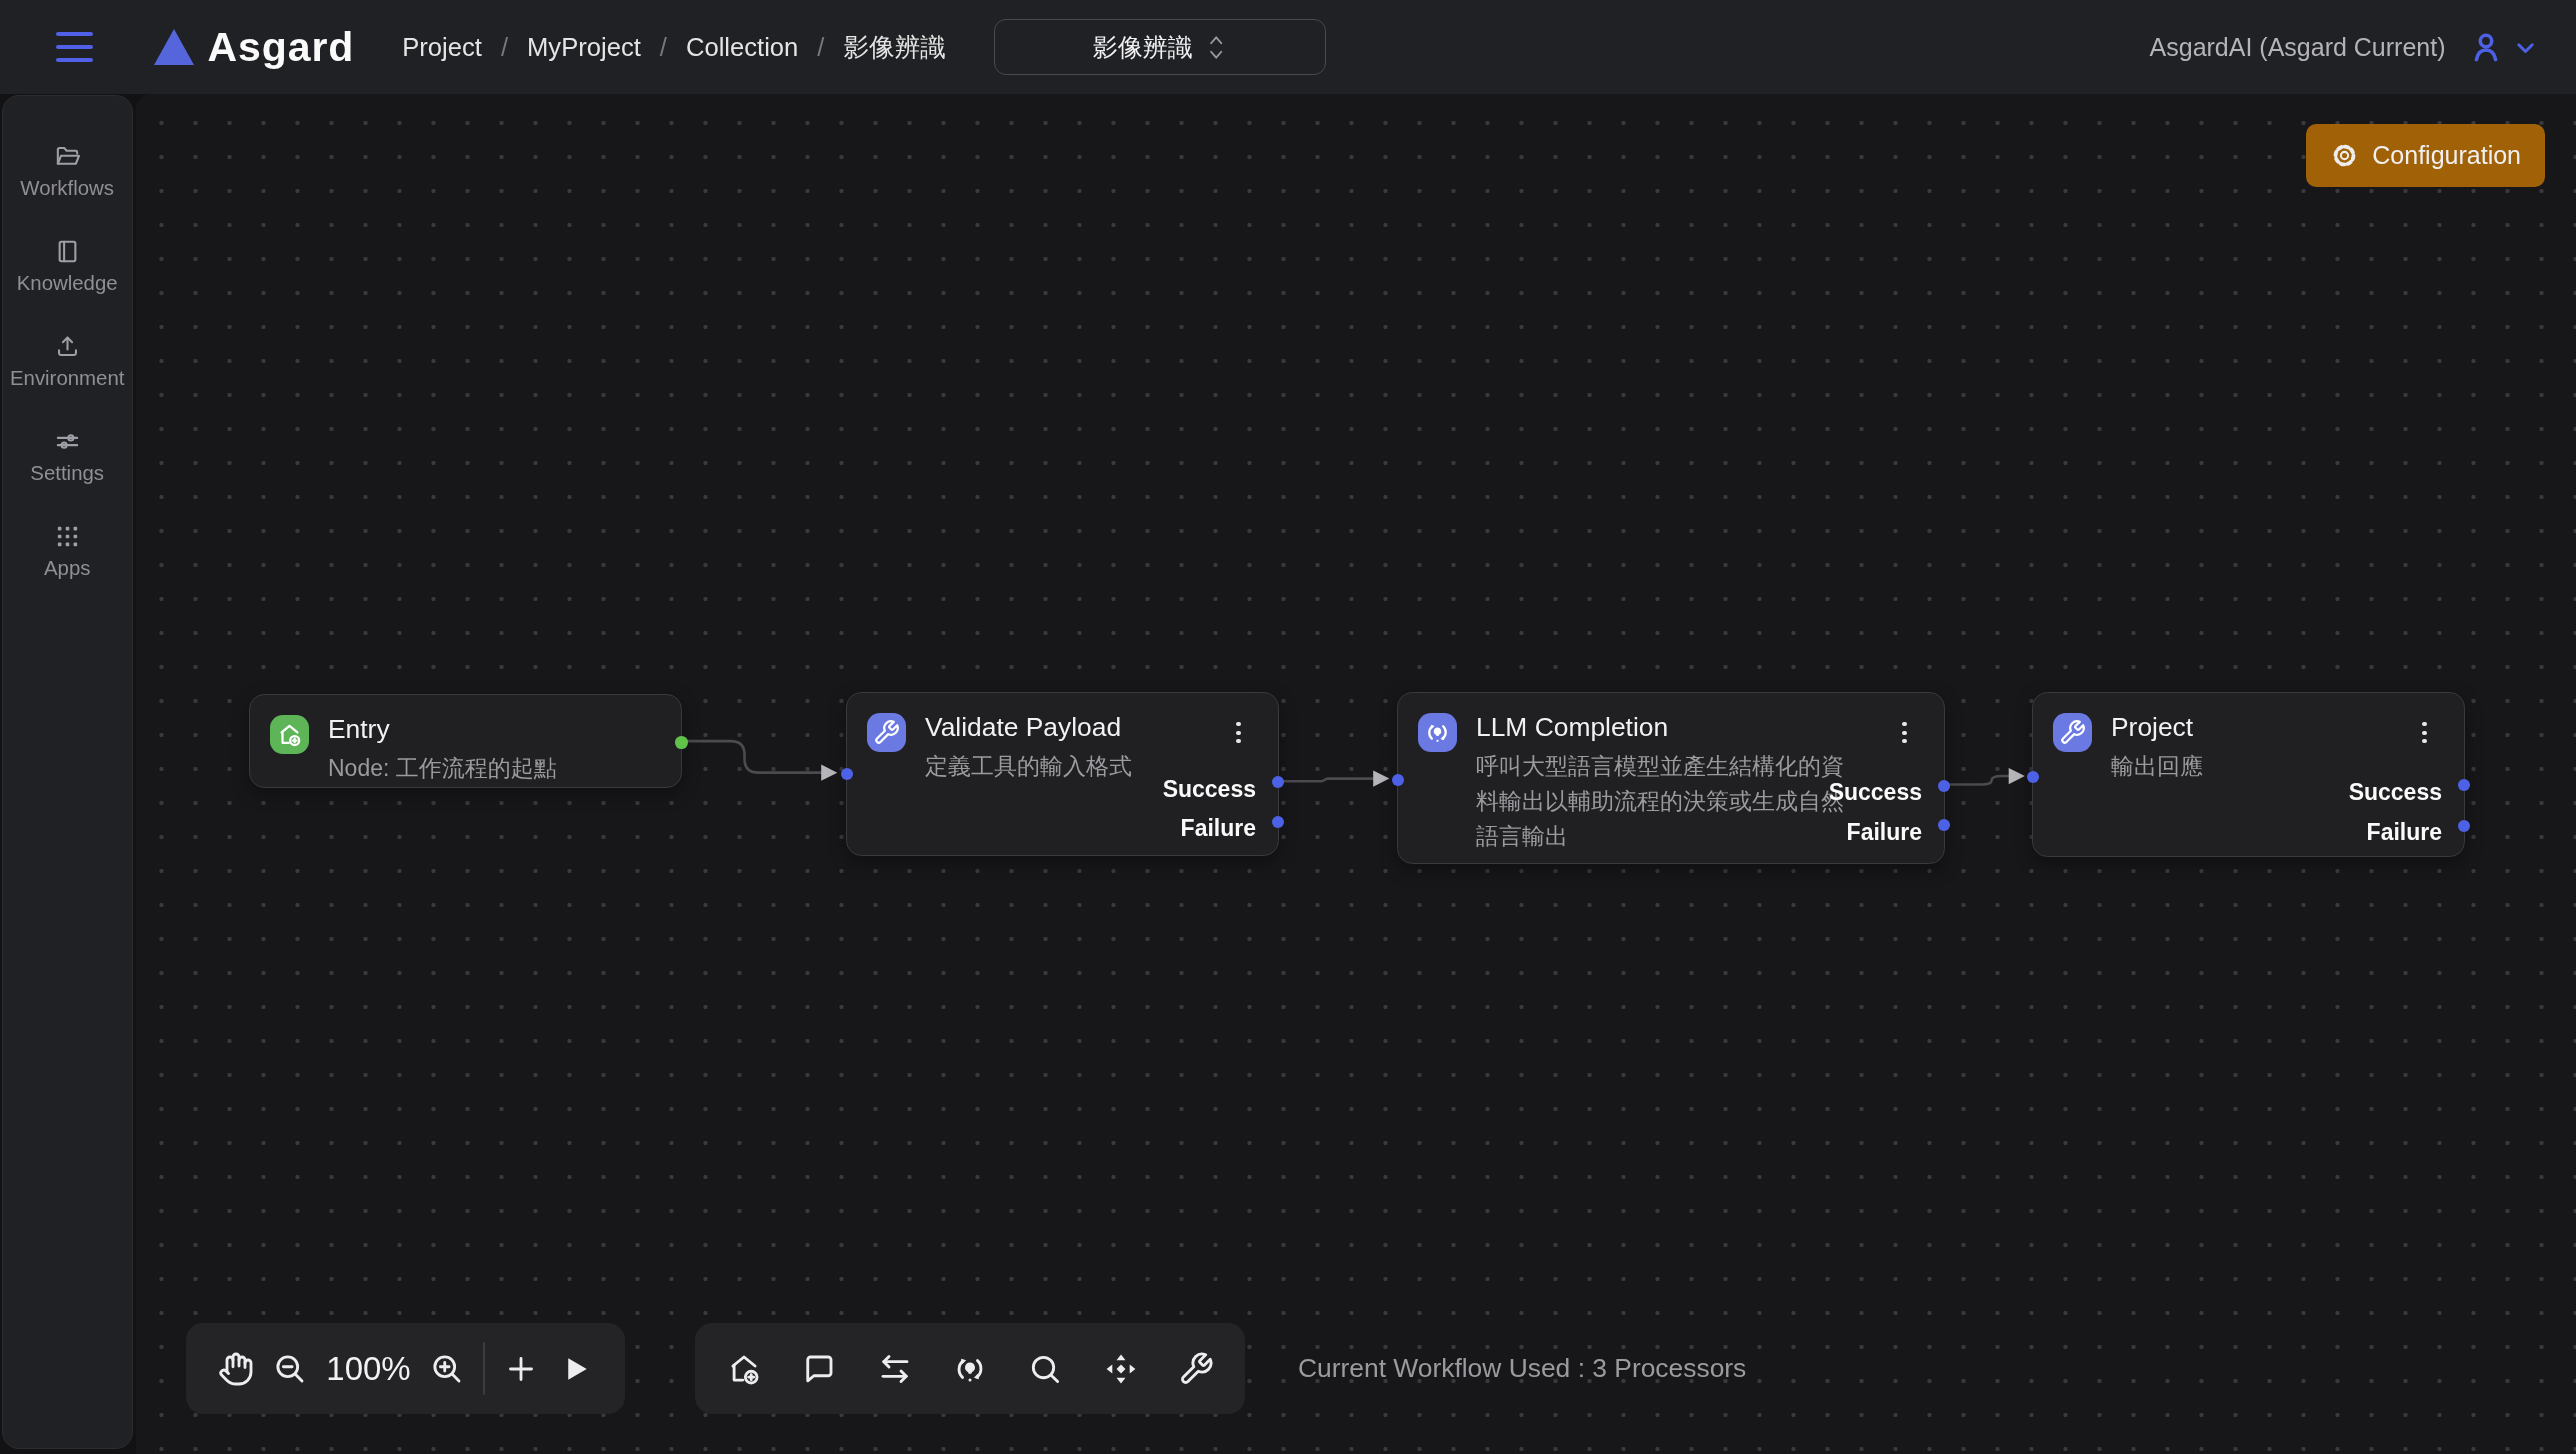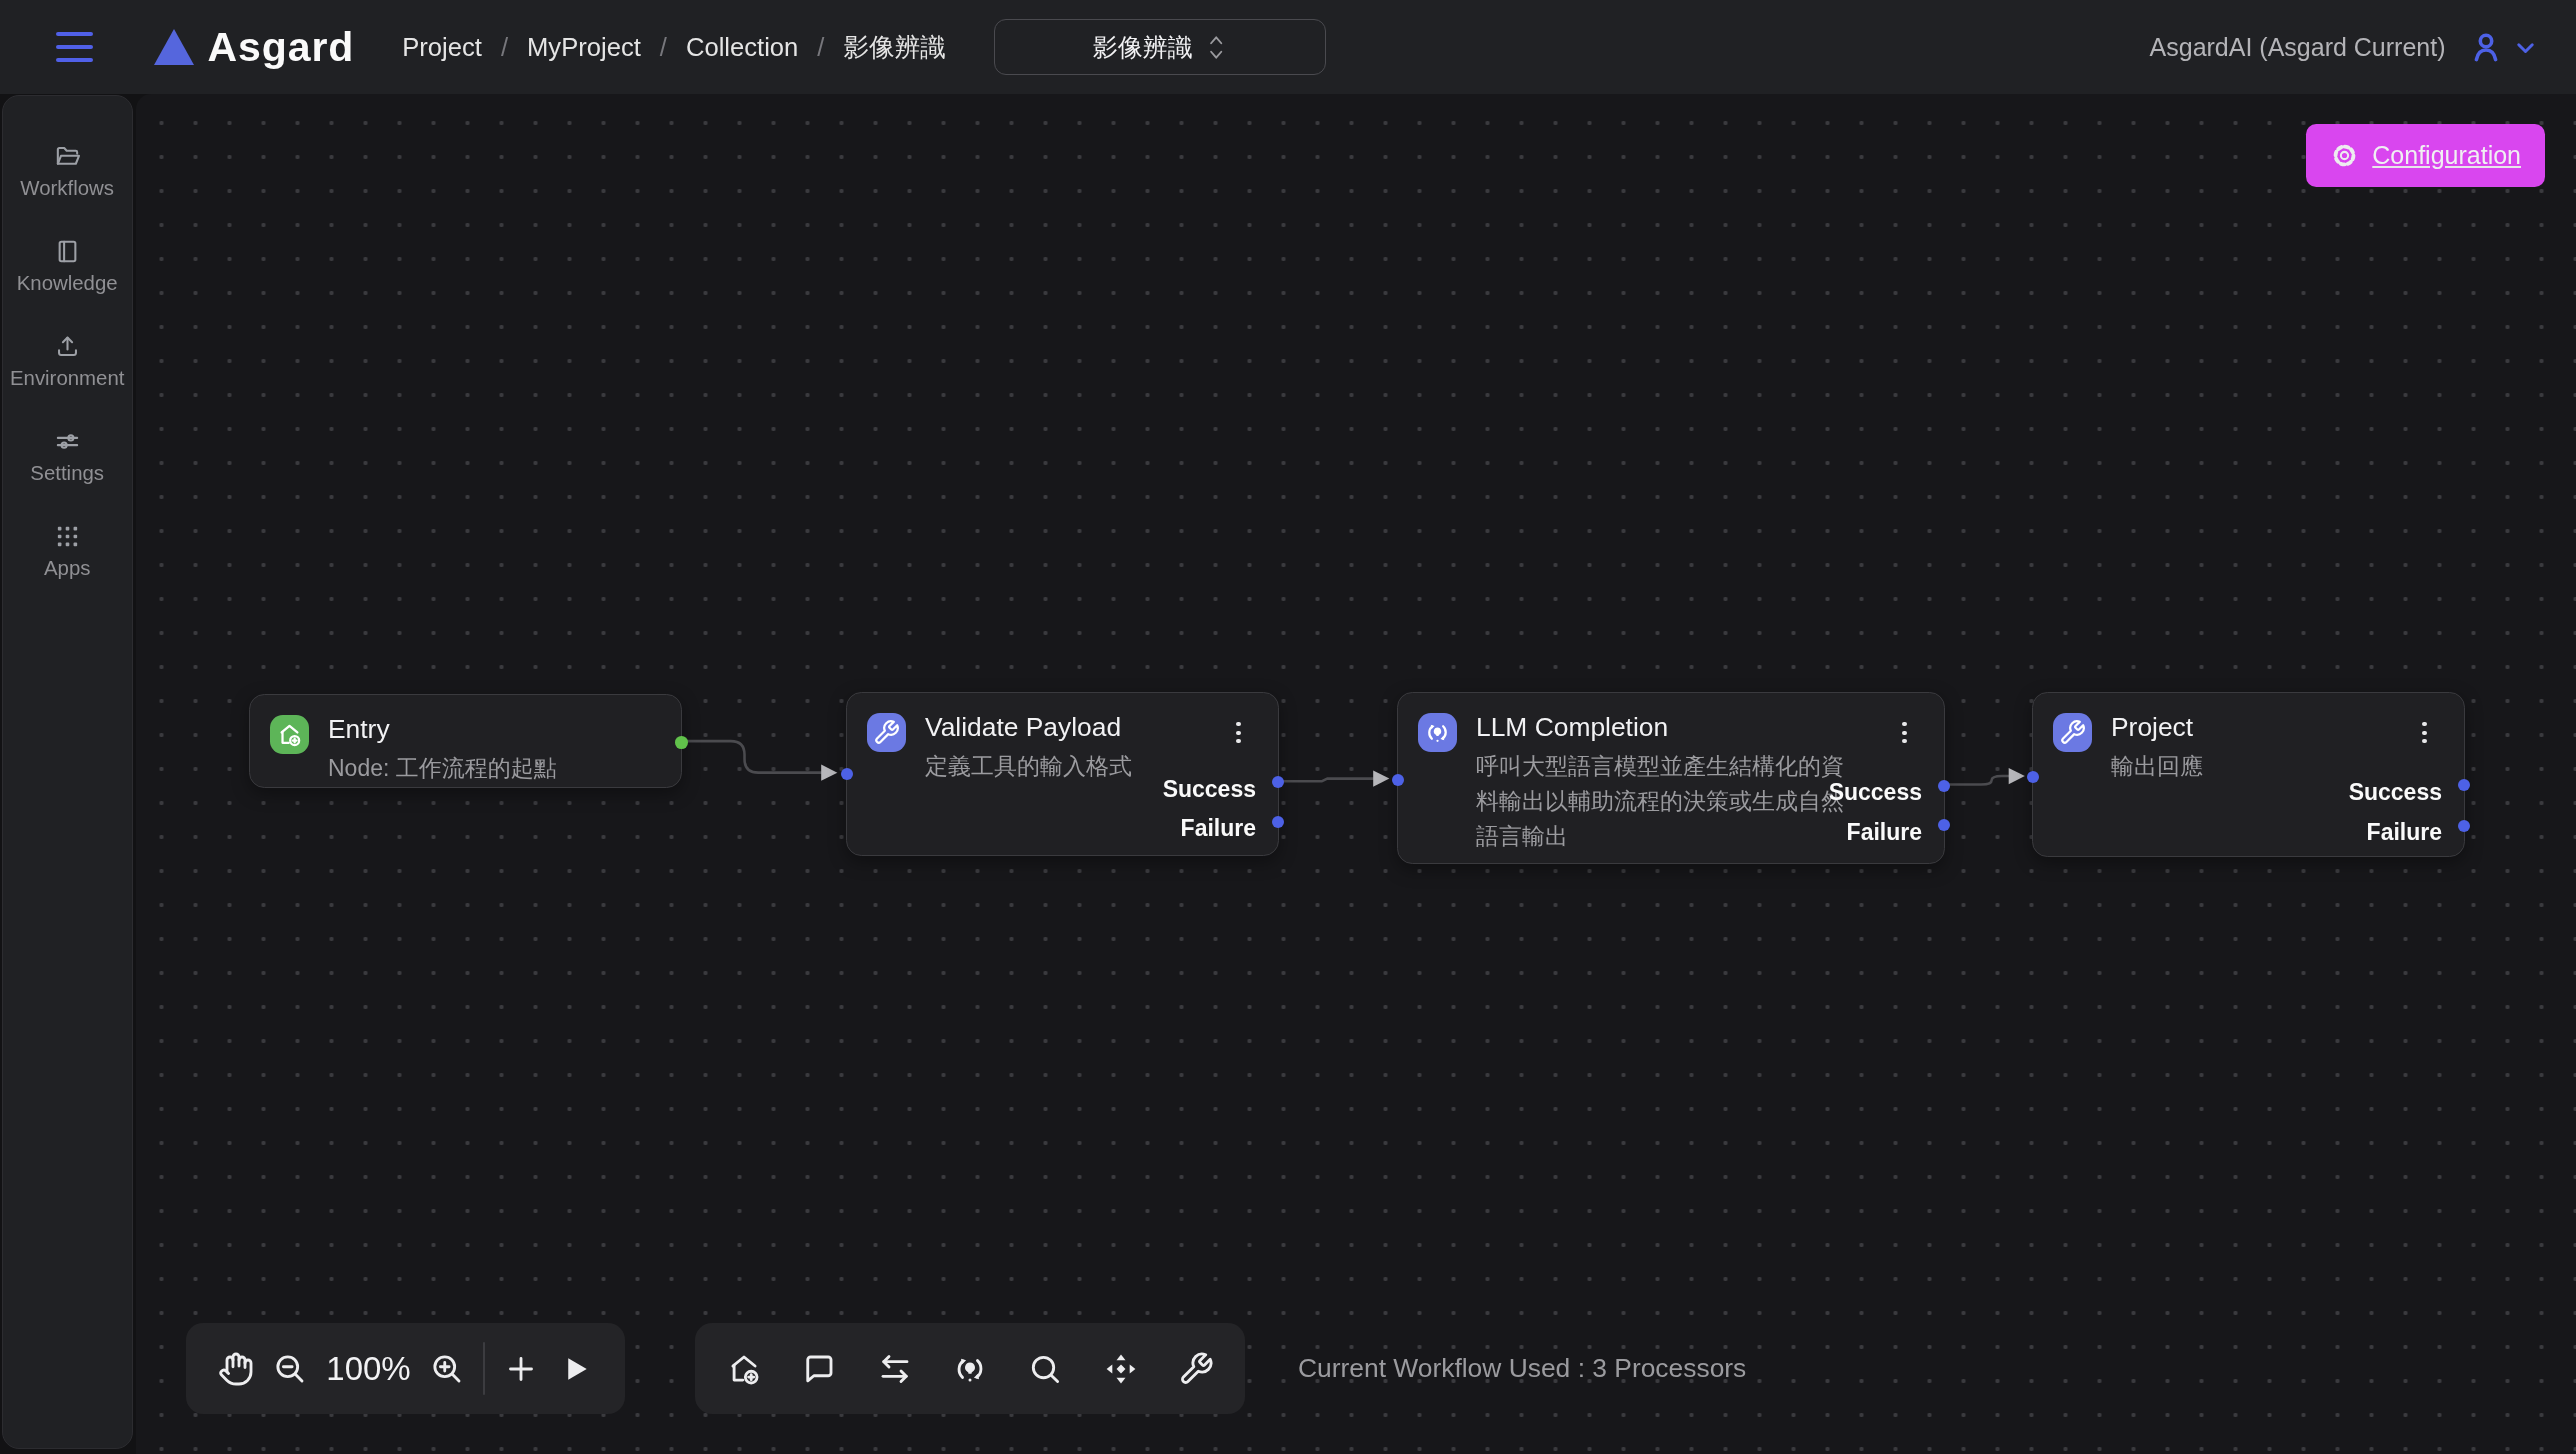--- a/index.html
+++ b/index.html
@@ -37,22 +37,22 @@
     stroke-linecap:round; stroke-linejoin:round; }
   .oicon .fill { fill:#9da0a6; stroke:none; }
 
   
   .canvas { position:absolute; left:136px; top:94px; right:0; bottom:0;
     background:#17171a; border-top-left-radius:15.3px;
     background-image:radial-gradient(circle, #3a3a3e 1.9px, transparent 2.4px);
     background-size:34px 34px; background-position:8.5px 12px; }
 
   .config-btn { position:absolute; right:31px; top:124px; height:63px; padding:0 24px;
-    background:#d946ef; border-radius:10.2px; display:flex; align-items:center; gap:13.6px;
-    cursor:pointer; z-index:25;text-decoration:underline; }
+    background:#a16207; border-radius:10.2px; display:flex; align-items:center; gap:13.6px;
+    cursor:pointer; z-index:25; }
   .config-btn .lbl { font-size:25px; color:#f0f0f2; }
 
   
   .edges { position:absolute; left:0; top:0; width:2576px; height:1455px; z-index:5; pointer-events:none; }
   .edges path.wire { fill:none; stroke:#4b4b4f; stroke-width:3; stroke-linecap:round;
     stroke-linejoin:round; pointer-events:stroke; }
   .edges polygon.arrow { fill:#b6b6ba; }
 
   
   .node { position:absolute; background:#202023; border:1.3px solid #3a3a3e;

